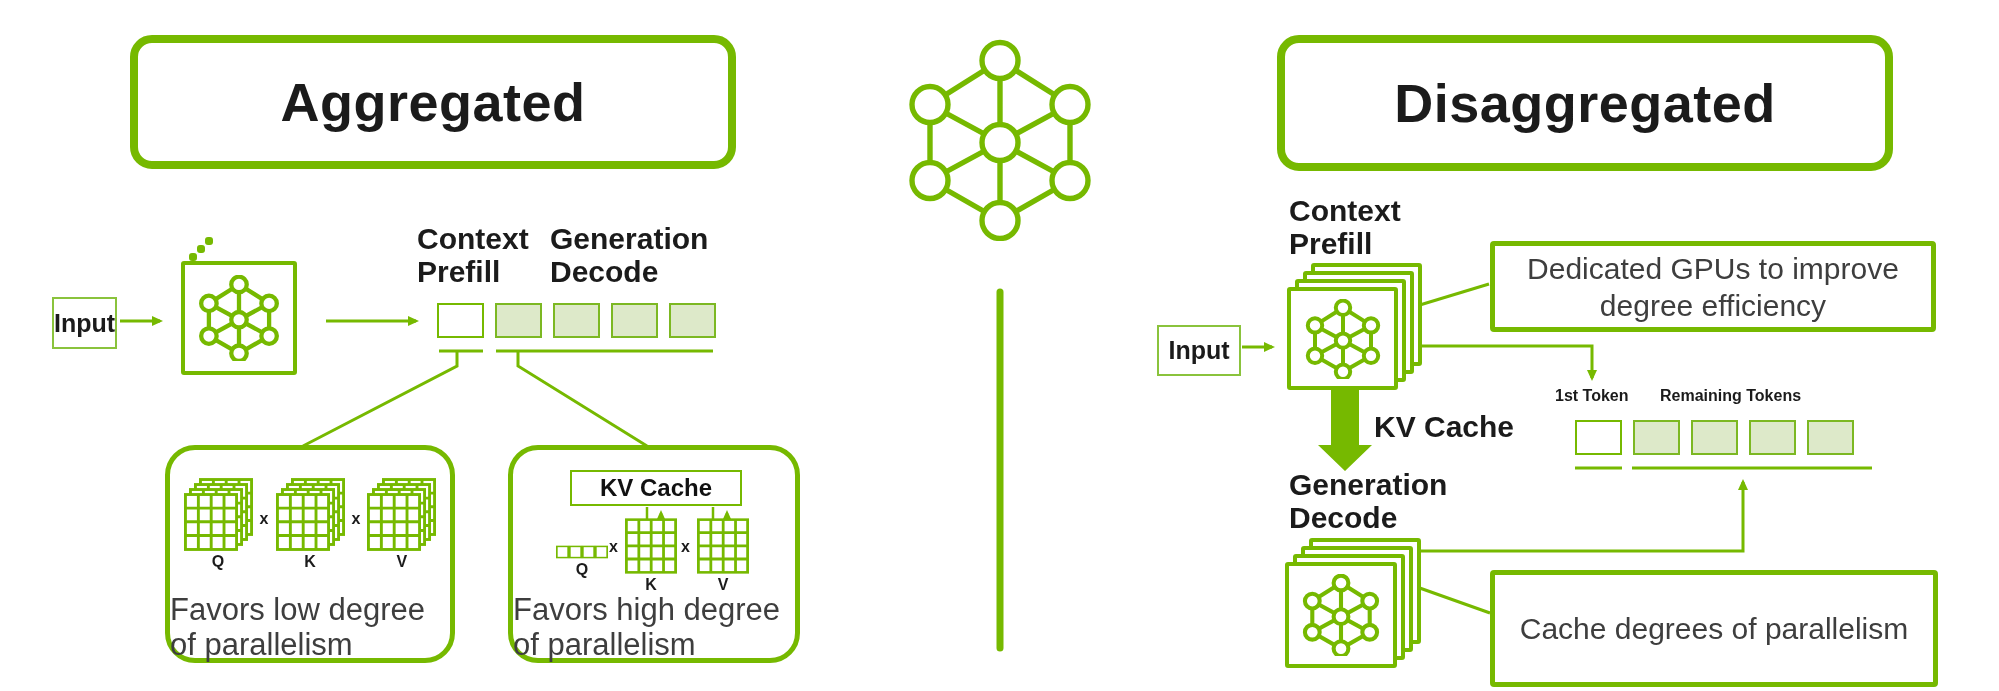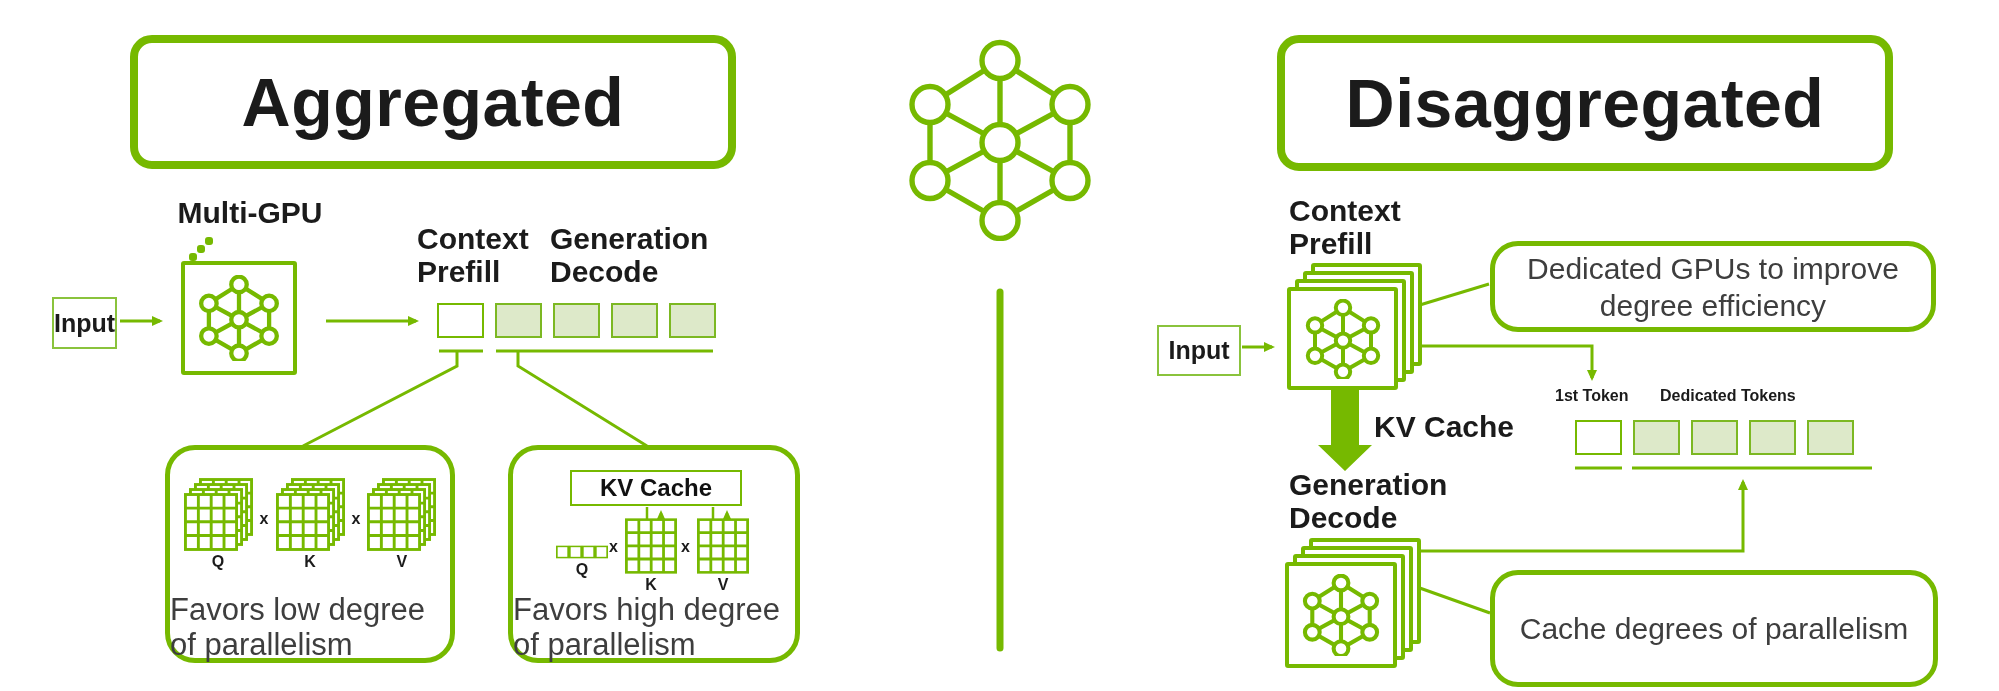--- a/index.html
+++ b/index.html
@@ -12,37 +12,37 @@
   html,body{margin:0;padding:0;background:#fff;}
   .canvas{
     position:relative;width:1999px;height:691px;background:#fff;overflow:hidden;
     font-family:"Liberation Sans","DejaVu Sans",sans-serif;
   }
   .underlay{position:absolute;left:0;top:0;z-index:0;}
   .abs{position:absolute;}
   .title-box{
     position:absolute;border:8px solid var(--accent);border-radius:22px;background:#fff;
     display:flex;align-items:center;justify-content:center;
-    font-size:68px;font-weight:bold;color:var(--text-dark);letter-spacing:.5px;z-index:2;
+    font-size:54px;font-weight:bold;color:var(--text-dark);letter-spacing:.5px;z-index:2;
   }
   .section-label{position:absolute;font-size:30px;font-weight:bold;color:var(--text-dark);line-height:33px;z-index:2;}
   .section-label.center{text-align:center;}
   .input-box{
     position:absolute;border:2px solid var(--accent-soft);background:#fff;
     display:flex;align-items:center;justify-content:center;
     font-size:25px;font-weight:bold;color:var(--text-dark);z-index:2;
   }
   .gpu-stack{position:absolute;z-index:2;}
   .gpu-card{position:absolute;background:#fff;border:4px solid var(--accent);border-radius:3px;box-sizing:border-box;}
   .gpu-card.front{display:flex;align-items:center;justify-content:center;}
   .token-row{position:absolute;display:flex;gap:11px;z-index:2;}
   .token{width:47px;height:35px;border:2px solid var(--accent);background:#fff;box-sizing:border-box;}
   .token.filled{background:var(--token-fill);border-color:#7cb822;}
   .callout{
-    position:absolute;border:5px solid var(--accent);border-radius:28px;background:#fff;
+    position:absolute;border:5px solid var(--accent);border-radius:4px;background:#fff;
     display:flex;flex-direction:column;align-items:center;justify-content:center;
     font-size:30px;color:var(--text-gray);text-align:center;line-height:37px;z-index:2;
   }
   .favors-box{position:absolute;border:5px solid var(--accent);border-radius:30px;background:#fff;z-index:2;box-sizing:border-box;}
   .favors-caption{position:absolute;left:0;right:0;text-align:left;font-size:31px;color:var(--text-gray);line-height:35px;}
   .qkv-row{position:absolute;left:0;right:0;top:28px;display:flex;justify-content:center;align-items:flex-start;gap:7px;}
   .mat-col{display:flex;flex-direction:column;align-items:center;}
   .mat-label{font-size:16px;font-weight:bold;color:var(--text-dark);margin-top:2px;}
   .mult{font-size:16px;font-weight:bold;color:var(--text-dark);margin-top:32px;}
   .kv-box{
@@ -115,21 +115,20 @@
       <path d="M1400 581 L1490 613"></path>
     </g>
 
     <path d="M1331 386 H1359 V445 H1372 L1345 471 L1318 445 H1331 Z" fill="#76b900"></path>
   </svg>
 
   <div class="title-box" style="left:130px;top:35px;width:590px;height:118px">
     <span>Aggregated</span>
   </div>
 
-  <div class="section-label center" style="left:160px;top:196px;width:180px">Multi-GPU</div>
 
   <div class="input-box" style="left:52px;top:297px;width:61px;height:48px">
     <span>Input</span>
   </div>
 
   <div class="gpu-stack" style="left:181px;top:237px;width:140px;height:138px">
     <div class="gpu-card" style="left:24px;top:0"></div>
     <div class="gpu-card" style="left:16px;top:8px"></div>
     <div class="gpu-card" style="left:8px;top:16px"></div>
     <div class="gpu-card front" style="left:0;top:24px;width:116px;height:114px">
@@ -251,21 +250,21 @@
   </div>
 
   <div class="callout" style="left:1490px;top:241px;width:436px;height:81px">
     <div>Dedicated GPUs to improve</div>
     <div>degree efficiency</div>
   </div>
 
   <div class="section-label" style="left:1374px;top:410px">KV Cache</div>
 
   <div class="token-group-label" style="left:1555px;top:387px">1st Token</div>
-  <div class="token-group-label" style="left:1660px;top:387px">Dedicated Tokens</div>
+  <div class="token-group-label" style="left:1660px;top:387px">Remaining Tokens</div>
 
   <div class="token-row" style="left:1575px;top:420px">
       <div class="token"></div>
       <div class="token filled"></div>
       <div class="token filled"></div>
       <div class="token filled"></div>
       <div class="token filled"></div>
     </div>
 
   <div class="section-label" style="left:1289px;top:468px">

